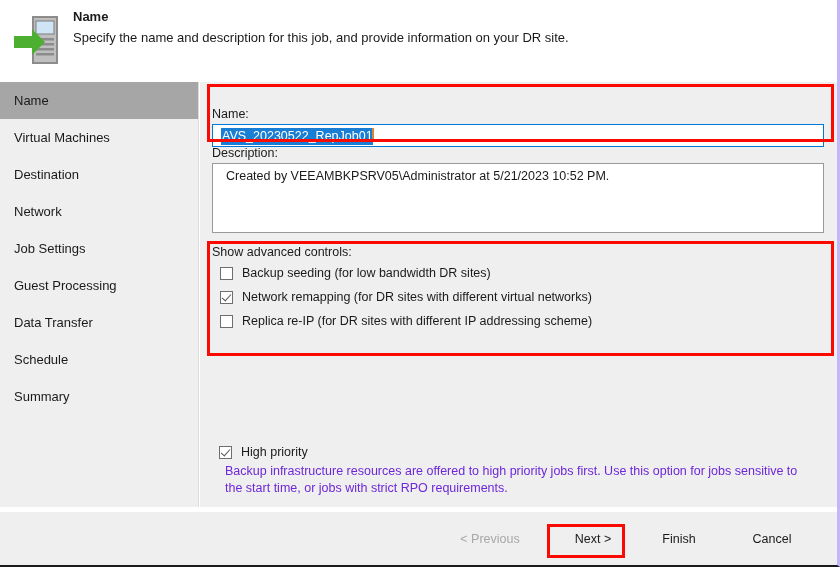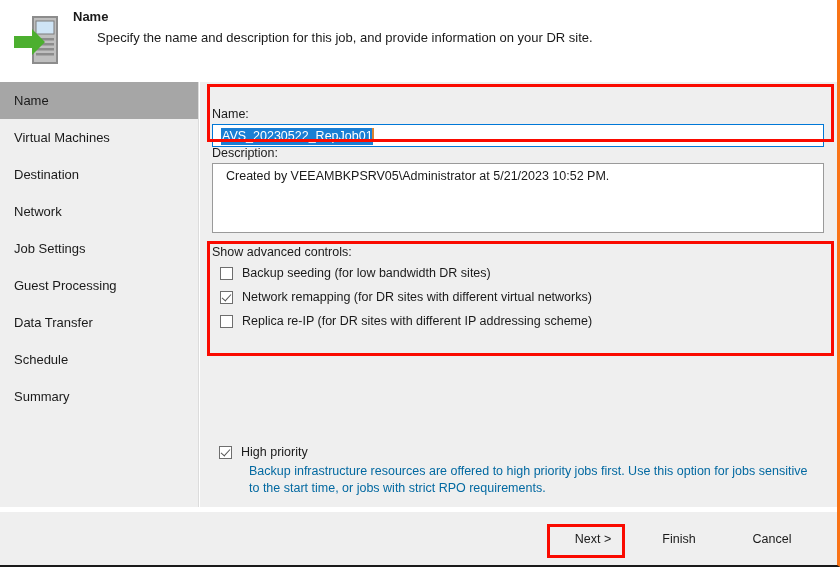--- a/index.html
+++ b/index.html
@@ -10,21 +10,21 @@
   body {
     font-family: "Liberation Sans", sans-serif;
   }
   #app {
     position: relative;
     width: 840px;
     height: 567px;
     box-sizing: border-box;
     background: #ffffff;
     overflow: hidden;
-    border-right: 3px solid #f97316;
+    border-right: 3px solid #c4b5fd;
     border-bottom: 2px solid #1a1a1a;
   }
 
   
   .header {
     position: absolute;
     left: 0; top: 0;
     width: 837px;
     height: 82px;
     background: #ffffff;
@@ -43,21 +43,20 @@
     font-size: 13px;
     font-weight: bold;
     color: #1a1a1a;
     line-height: 18px;
   }
   .header-sub {
     font-size: 13px;
     color: #1a1a1a;
     line-height: 19px;
     margin-top: 2px;
-    margin-left: 24px;
   }
 
   
   .sidebar {
     position: absolute;
     left: 0; top: 82px;
     width: 199px;
     height: 425px;
     background: #efefef;
     border-right: 1px solid #dcdcdc;
@@ -182,23 +181,23 @@
     line-height: 16px;
   }
 
   .priority-block {
     position: absolute;
     left: 12px; top: 362px;
     width: 600px;
   }
   .priority-desc {
     font-size: 12.5px;
-    color: #0369a1;
+    color: #6d28d9;
     line-height: 17px;
-    margin-left: 37px;
+    margin-left: 13px;
     margin-top: 3px;
   }
 
   
   .footer {
     position: absolute;
     left: 0; top: 510px;
     width: 837px;
     height: 55px;
     background: #efefef;
@@ -307,20 +306,21 @@
       <div class="cb-row" style="padding-left:7px;margin-bottom:0;">
         <span class="cbox checked"></span>
         <span class="cb-label">High priority</span>
       </div>
       <div class="priority-desc">Backup infrastructure resources are offered to high priority jobs first. Use this option for jobs sensitive to the start time, or jobs with strict RPO requirements.</div>
     </div>
 
   </div>
 
   <div class="footer">
+    <button class="btn btn-prev disabled">&lt; Previous</button>
     <button class="btn btn-next">Next &gt;</button>
     <button class="btn btn-finish">Finish</button>
     <button class="btn btn-cancel">Cancel</button>
   </div>
 
   <div class="annot annot-name"></div>
   <div class="annot annot-adv"></div>
   <div class="annot annot-next"></div>
 
 </div>

